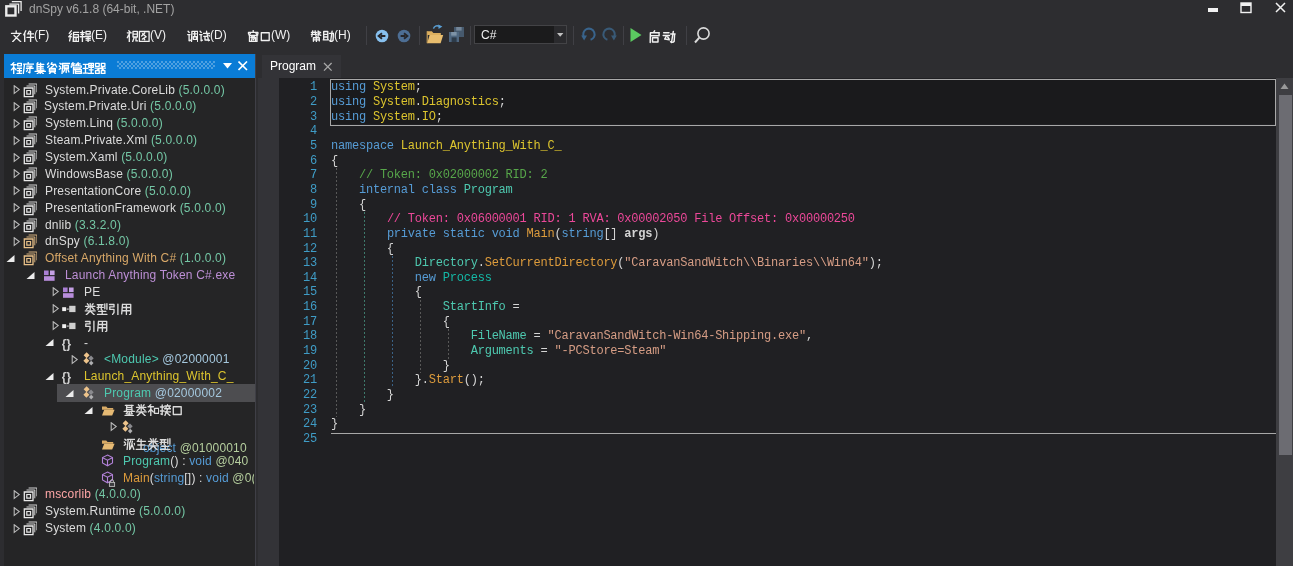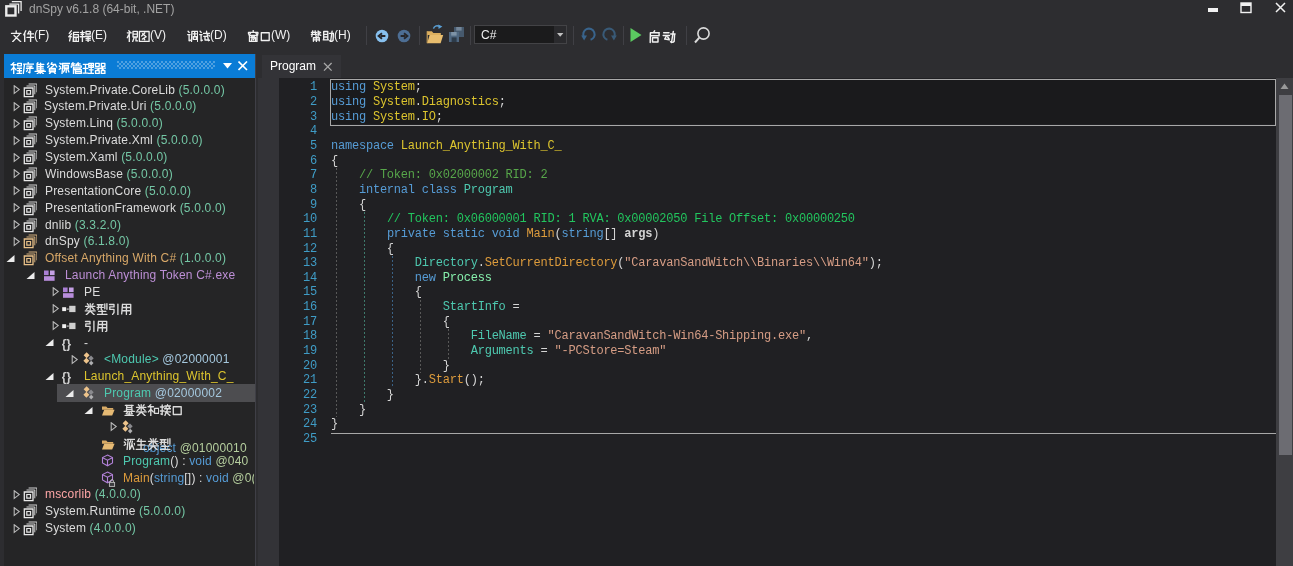--- a/index.html
+++ b/index.html
@@ -178,21 +178,21 @@
     <path d="M1.2 0.8 L6.2 4.6 L1.2 8.4 Z" fill="none" stroke="#b8b8b8" stroke-width="1.1"></path>
   </svg>
 <svg class="abs" style="left:23.0px;top:133.1px" width="14" height="16">
     <g fill="none" stroke="#e8e8e8" stroke-width="1">
       <path d="M5.6 1.0 h8.3 v8.3" stroke-width="0.9"></path>
       <path d="M3.5 3.0 h8.3 v8.3" stroke-width="0.9"></path>
       <path d="M1.3 5.0 h8.7 v8.7 h-8.7 z" stroke-width="1.3"></path>
       <path d="M3.8 7.5 h3.7 v3.7 h-3.7 z" stroke-width="1.2"></path>
     </g>
   </svg>
-<div class="row" style="left:45px;top:132.1px;width:209px"><span style="color:#dcdcdc">System.Private.Xml </span><span style="color:#74c7a5">(5.0.0.0)</span></div>
+<div class="row" style="left:45px;top:132.1px;width:209px"><span style="color:#dcdcdc">Steam.Private.Xml </span><span style="color:#74c7a5">(5.0.0.0)</span></div>
 <svg class="abs" style="left:12.5px;top:152.5px" width="8" height="10">
     <path d="M1.2 0.8 L6.2 4.6 L1.2 8.4 Z" fill="none" stroke="#b8b8b8" stroke-width="1.1"></path>
   </svg>
 <svg class="abs" style="left:23.0px;top:150.0px" width="14" height="16">
     <g fill="none" stroke="#e8e8e8" stroke-width="1">
       <path d="M5.6 1.0 h8.3 v8.3" stroke-width="0.9"></path>
       <path d="M3.5 3.0 h8.3 v8.3" stroke-width="0.9"></path>
       <path d="M1.3 5.0 h8.7 v8.7 h-8.7 z" stroke-width="1.3"></path>
       <path d="M3.8 7.5 h3.7 v3.7 h-3.7 z" stroke-width="1.2"></path>
     </g>
@@ -498,25 +498,25 @@
 </div>
 <div class="abs mono" style="left:331px;top:80.3px"><span style="color:#569cd6">using </span><span style="color:#ddc52e">System</span><span style="color:#d4d4d4">;</span>
 <span style="color:#569cd6">using </span><span style="color:#ddc52e">System</span><span style="color:#d4d4d4">.</span><span style="color:#ddc52e">Diagnostics</span><span style="color:#d4d4d4">;</span>
 <span style="color:#569cd6">using </span><span style="color:#ddc52e">System</span><span style="color:#d4d4d4">.</span><span style="color:#ddc52e">IO</span><span style="color:#d4d4d4">;</span>
 
 <span style="color:#569cd6">namespace </span><span style="color:#ddc52e">Launch_Anything_With_C_</span>
 <span style="color:#d4d4d4">{</span>
 <span style="color:#d4d4d4">    </span><span style="color:#57a64a">// Token: 0x02000002 RID: 2</span>
 <span style="color:#d4d4d4">    </span><span style="color:#569cd6">internal class </span><span style="color:#4ec9b0">Program</span>
 <span style="color:#d4d4d4">    {</span>
-<span style="color:#d4d4d4">        </span><span style="color:#22c55e">// Token: 0x06000001 RID: 1 RVA: 0x00002050 File Offset: 0x00000250</span>
+<span style="color:#d4d4d4">        </span><span style="color:#ec4899">// Token: 0x06000001 RID: 1 RVA: 0x00002050 File Offset: 0x00000250</span>
 <span style="color:#d4d4d4">        </span><span style="color:#569cd6">private static void </span><span style="color:#de9c3c">Main</span><span style="color:#d4d4d4">(</span><span style="color:#569cd6">string</span><span style="color:#d4d4d4">[] </span><span style="color:#d4d4d4;font-weight:bold">args</span><span style="color:#d4d4d4">)</span>
 <span style="color:#d4d4d4">        {</span>
 <span style="color:#d4d4d4">            </span><span style="color:#4ec9b0">Directory</span><span style="color:#d4d4d4">.</span><span style="color:#de9c3c">SetCurrentDirectory</span><span style="color:#d4d4d4">(</span><span style="color:#d69d85">"CaravanSandWitch\\Binaries\\Win64"</span><span style="color:#d4d4d4">);</span>
-<span style="color:#d4d4d4">            </span><span style="color:#569cd6">new </span><span style="color:#86efac">Process</span>
+<span style="color:#d4d4d4">            </span><span style="color:#569cd6">new </span><span style="color:#14b8a6">Process</span>
 <span style="color:#d4d4d4">            {</span>
 <span style="color:#d4d4d4">                </span><span style="color:#4ec9b0">StartInfo</span><span style="color:#d4d4d4"> = </span>
 <span style="color:#d4d4d4">                {</span>
 <span style="color:#d4d4d4">                    </span><span style="color:#4ec9b0">FileName</span><span style="color:#d4d4d4"> = </span><span style="color:#d69d85">"CaravanSandWitch-Win64-Shipping.exe"</span><span style="color:#d4d4d4">,</span>
 <span style="color:#d4d4d4">                    </span><span style="color:#4ec9b0">Arguments</span><span style="color:#d4d4d4"> = </span><span style="color:#d69d85">"-PCStore=Steam"</span>
 <span style="color:#d4d4d4">                }</span>
 <span style="color:#d4d4d4">            }</span><span style="color:#d4d4d4">.</span><span style="color:#de9c3c">Start</span><span style="color:#d4d4d4">();</span>
 <span style="color:#d4d4d4">        }</span>
 <span style="color:#d4d4d4">    }</span>
 <span style="color:#d4d4d4">}</span></div>

